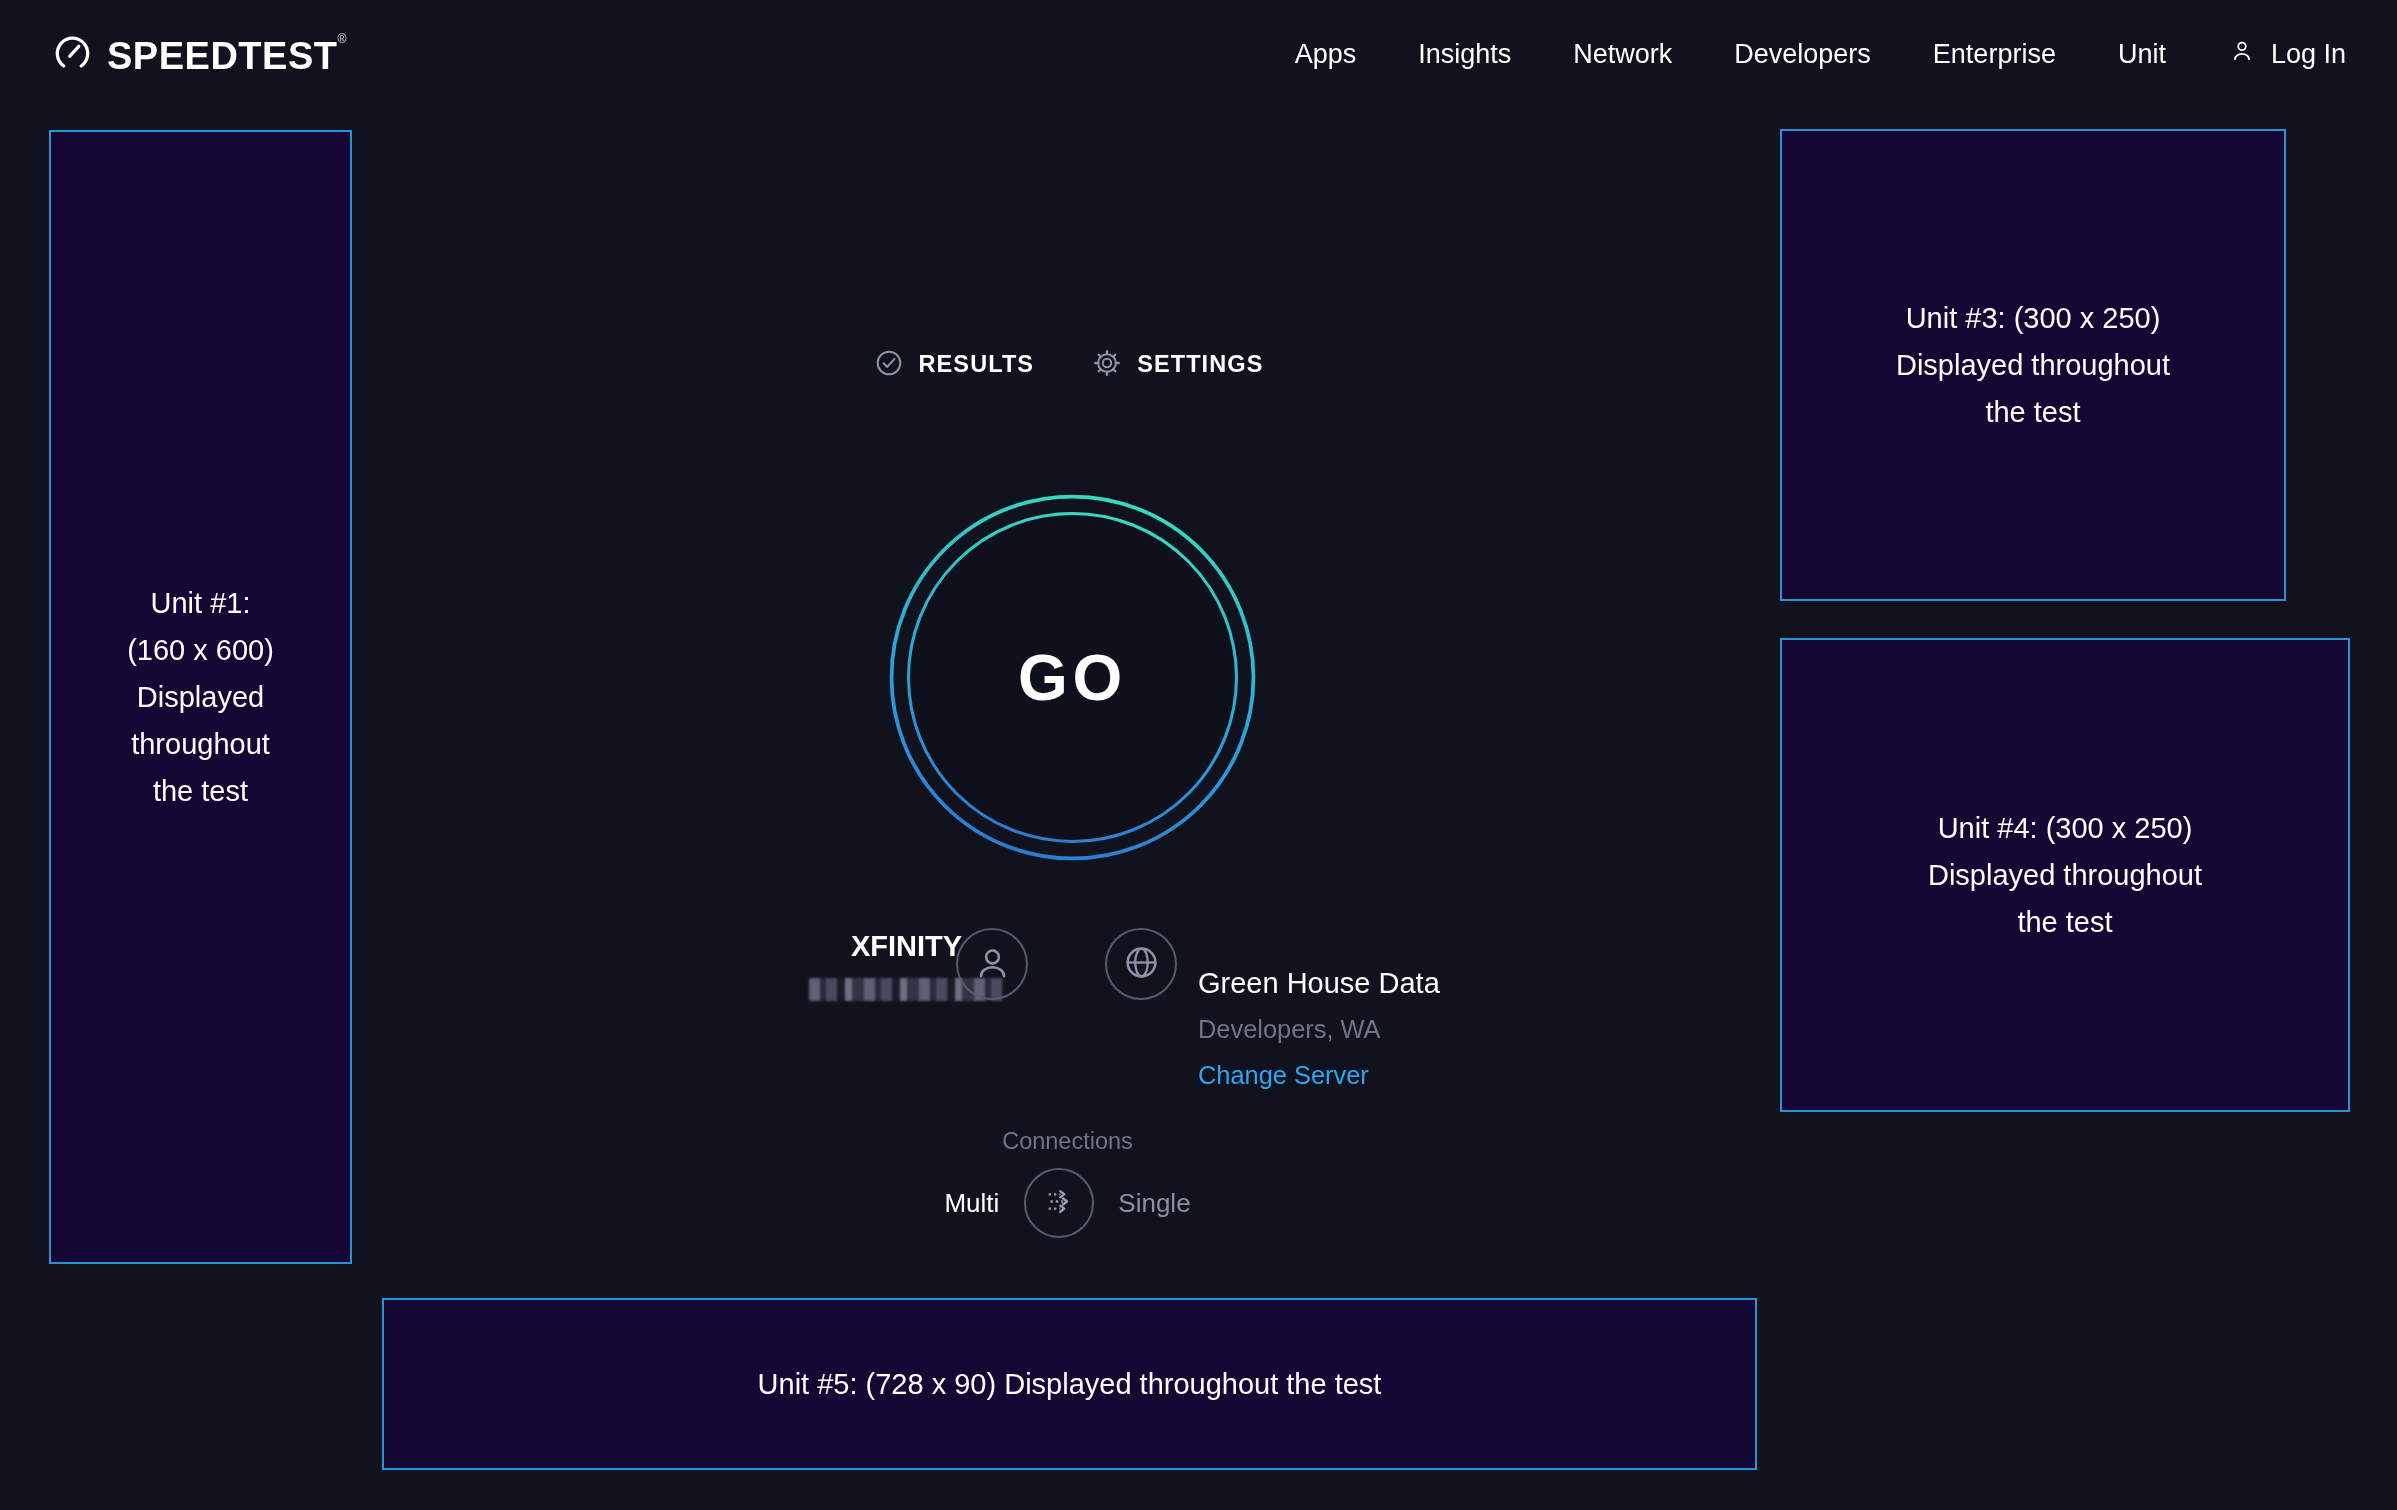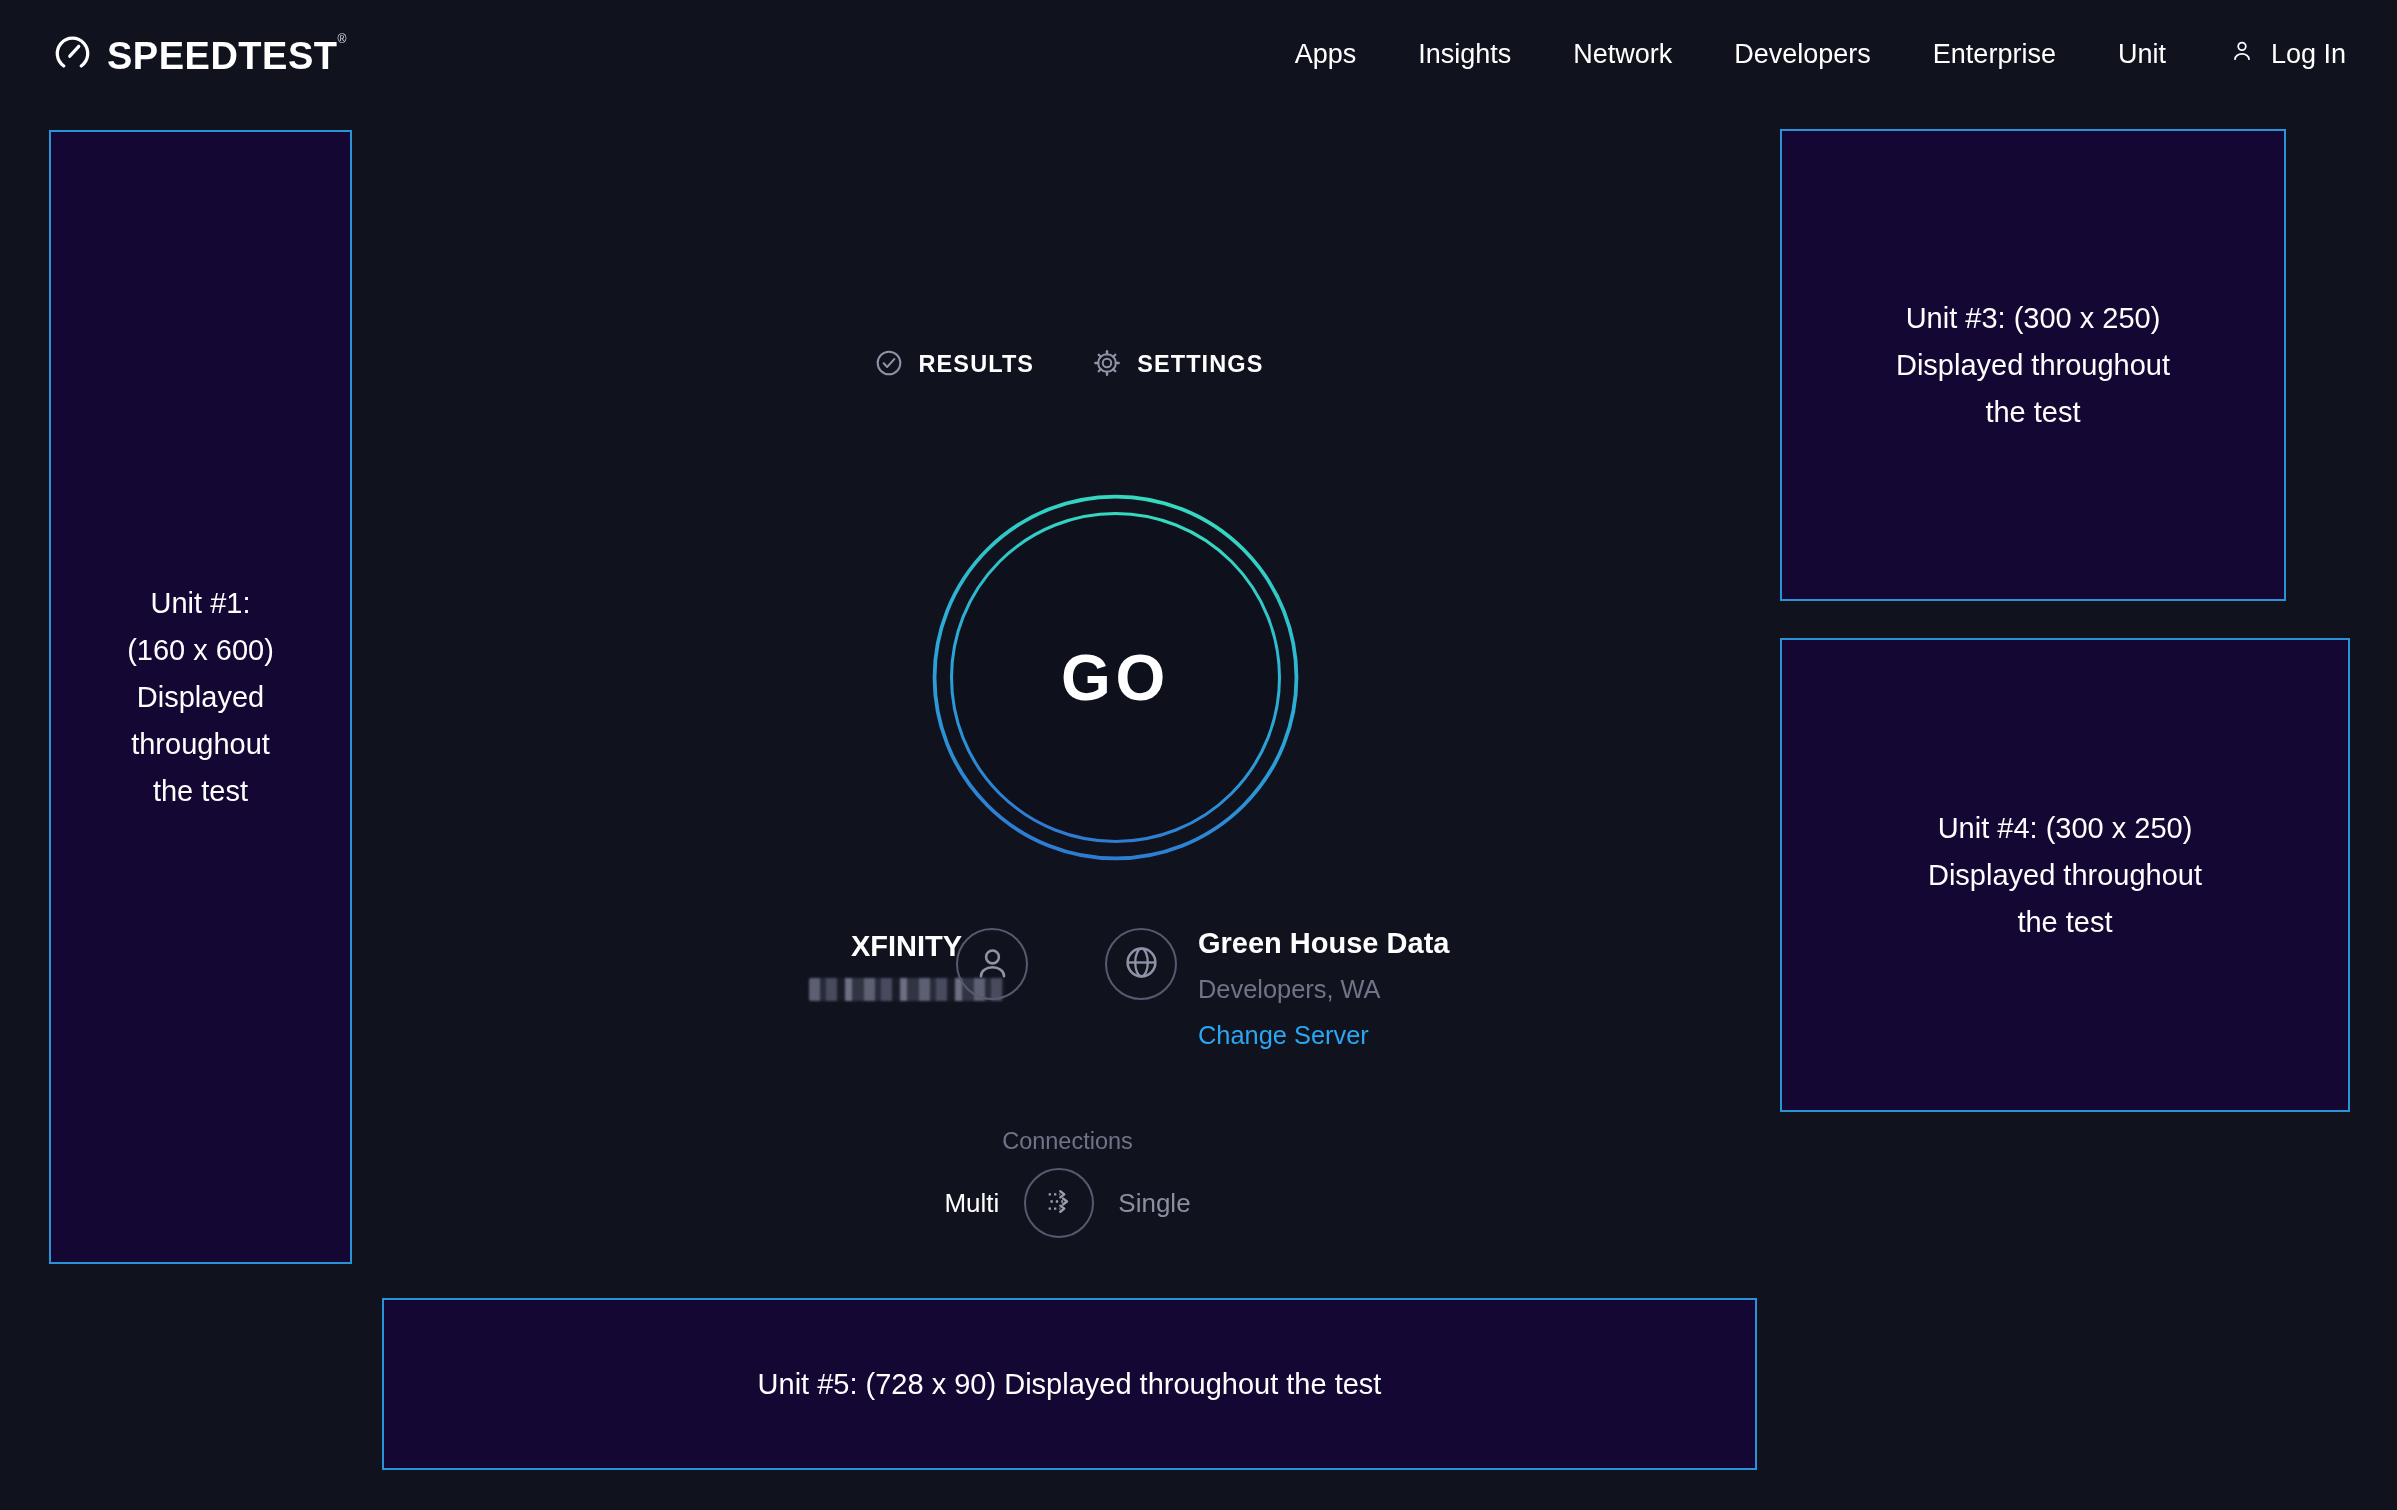--- a/index.html
+++ b/index.html
@@ -24,37 +24,37 @@
   .ad-unit2{left:379px;top:130px;width:1377px;height:169px;}
   .ad-unit3{left:1780px;top:129px;width:506px;height:472px;}
   .ad-unit4{left:1780px;top:638px;width:570px;height:474px;}
   .ad-unit5{left:382px;top:1298px;width:1375px;height:172px;}
   
   .tabs{position:absolute;left:379px;top:331px;width:1377px;height:66px;
         display:flex;align-items:center;justify-content:center;gap:56px;}
   .tab{display:flex;align-items:center;gap:13px;cursor:pointer;}
   .tab-label{font-size:23.5px;font-weight:700;letter-spacing:1.1px;color:#fff;}
   
-  .go-wrap{position:absolute;left:927px;top:489px;width:377px;height:377px;cursor:pointer;}
+  .go-wrap{position:absolute;left:884px;top:489px;width:377px;height:377px;cursor:pointer;}
   .go-wrap svg{position:absolute;inset:0;}
   .go-label{position:absolute;inset:0;display:flex;align-items:center;justify-content:center;
             font-size:64px;font-weight:700;letter-spacing:4.7px;color:#fff;}
   
   .isp-block{position:absolute;left:789px;top:930px;width:235px;text-align:center;}
   .isp-name{font-size:29px;font-weight:700;color:#fff;}
   .masked-ip{display:inline-block;width:195px;height:22.6px;margin-top:15px;border-radius:1.9px;
       background:repeating-linear-gradient(90deg,#707487 0 11.3px,#2e3140 11.3px 17px,#565a6e 17px 28px,
                  #1d1f2b 28px 36px,#83879b 36px 43px,#3a3d4c 43px 55px);
       filter:blur(1.3px);opacity:.8;}
   .round-badge{position:absolute;width:72px;height:72px;border:2.8px solid #565a6e;border-radius:50%;
       display:flex;align-items:center;justify-content:center;box-sizing:border-box;}
   .badge-person{left:956px;top:928px;}
   .badge-globe{left:1105px;top:928px;}
   .server-block{position:absolute;left:1198px;top:927px;}
-  .server-name{font-size:29px;font-weight:700;color:#fff;}
+  .server-name{font-size:29px;font-weight:400;color:#fff;margin-top:40px;}
   .server-loc{margin-top:15px;font-size:25.4px;color:#6f7488;}
   .server-change{margin-top:17px;font-size:25.4px;font-weight:500;color:#2aa6f2;cursor:pointer;}
   
   .connections{position:absolute;left:379px;top:1128px;width:1377px;text-align:center;}
   .conn-title{font-size:23.5px;color:#6f7488;}
   .conn-row{margin-top:13px;display:flex;align-items:center;justify-content:center;gap:24.5px;}
   .conn-mode{font-size:26px;cursor:pointer;}
   .conn-mode.active{color:#fff;font-weight:500;}
   .conn-mode.inactive{color:#8b8fa2;}
   .conn-toggle{width:70px;height:70px;border:2.8px solid #565a6e;border-radius:50%;

